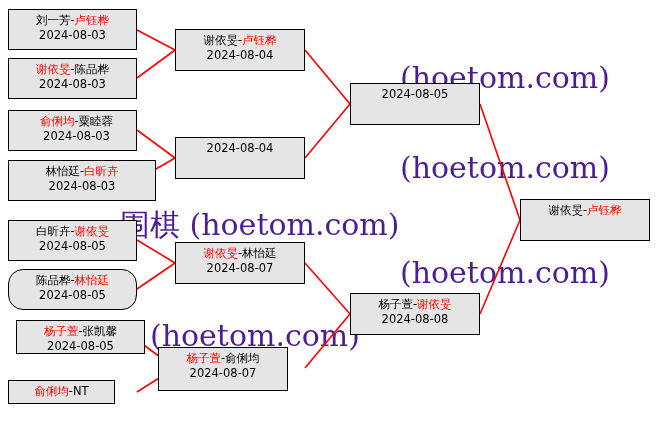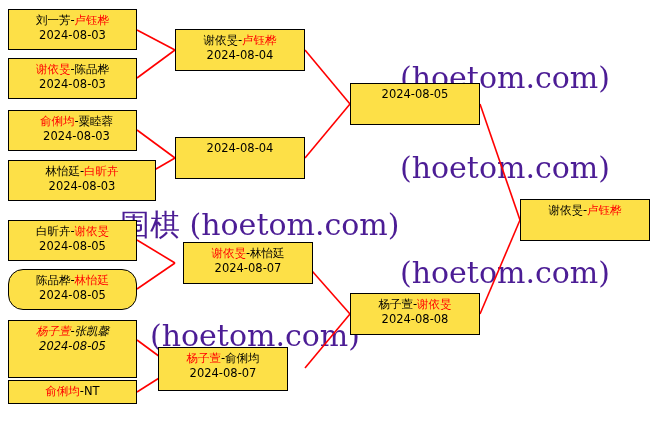--- a/index.html
+++ b/index.html
@@ -18,21 +18,21 @@
     font-family:"DejaVu Serif","Liberation Serif",serif;
     white-space:nowrap;
     pointer-events:none;
     user-select:none;
   }
   svg.lines{position:absolute;left:0;top:0;width:660px;height:429px;pointer-events:none;}
   .node{
     position:absolute;
     box-sizing:border-box;
     border:1px solid #000000;
-    background:#fde047;
+    background:#e5e5e5;
     text-align:center;
     font-size:11.5px;
     line-height:15px;
     padding-top:3px;
     color:#000000;
     white-space:nowrap;
   }
   .node .l1{display:block;}
   .node .l2{display:block;}
   .red{color:#ff0000;}
@@ -98,39 +98,39 @@
   <div class="node" style="left:8px;top:220px;width:129px;height:41px;">
     <span class="l1"><span class="black">白昕卉</span>-<span class="red">谢依旻</span></span>
     <span class="l2">2024-08-05</span>
   </div>
 
   <div class="node" style="left:8px;top:269px;width:129px;height:41px;border-radius:15px;">
     <span class="l1"><span class="black">陈品桦</span>-<span class="red">林怡廷</span></span>
     <span class="l2">2024-08-05</span>
   </div>
 
-  <div class="node" style="left:8px;top:320px;width:129px;height:58px;font-style:italic;">
+  <div class="node" style="left:16px;top:320px;width:129px;height:34px;">
     <span class="l1"><span class="red">杨子萱</span>-<span class="black">张凯馨</span></span>
     <span class="l2">2024-08-05</span>
   </div>
 
-  <div class="node" style="left:8px;top:380px;width:129px;height:24px;">
+  <div class="node" style="left:8px;top:380px;width:107px;height:24px;">
     <span class="l1"><span class="red">俞俐均</span>-<span class="black">NT</span></span>
   </div>
 
   <div class="node" style="left:175px;top:29px;width:130px;height:42px;">
     <span class="l1"><span class="black">谢依旻</span>-<span class="red">卢钰桦</span></span>
     <span class="l2">2024-08-04</span>
   </div>
 
   <div class="node" style="left:175px;top:137px;width:130px;height:42px;">
     <span class="l2">2024-08-04</span>
   </div>
 
-  <div class="node" style="left:175px;top:242px;width:130px;height:42px;margin-left:8px;">
+  <div class="node" style="left:175px;top:242px;width:130px;height:42px;">
     <span class="l1"><span class="red">谢依旻</span>-<span class="black">林怡廷</span></span>
     <span class="l2">2024-08-07</span>
   </div>
 
   <div class="node" style="left:158px;top:347px;width:130px;height:44px;">
     <span class="l1"><span class="red">杨子萱</span>-<span class="black">俞俐均</span></span>
     <span class="l2">2024-08-07</span>
   </div>
 
   <div class="node" style="left:350px;top:83px;width:130px;height:42px;">

